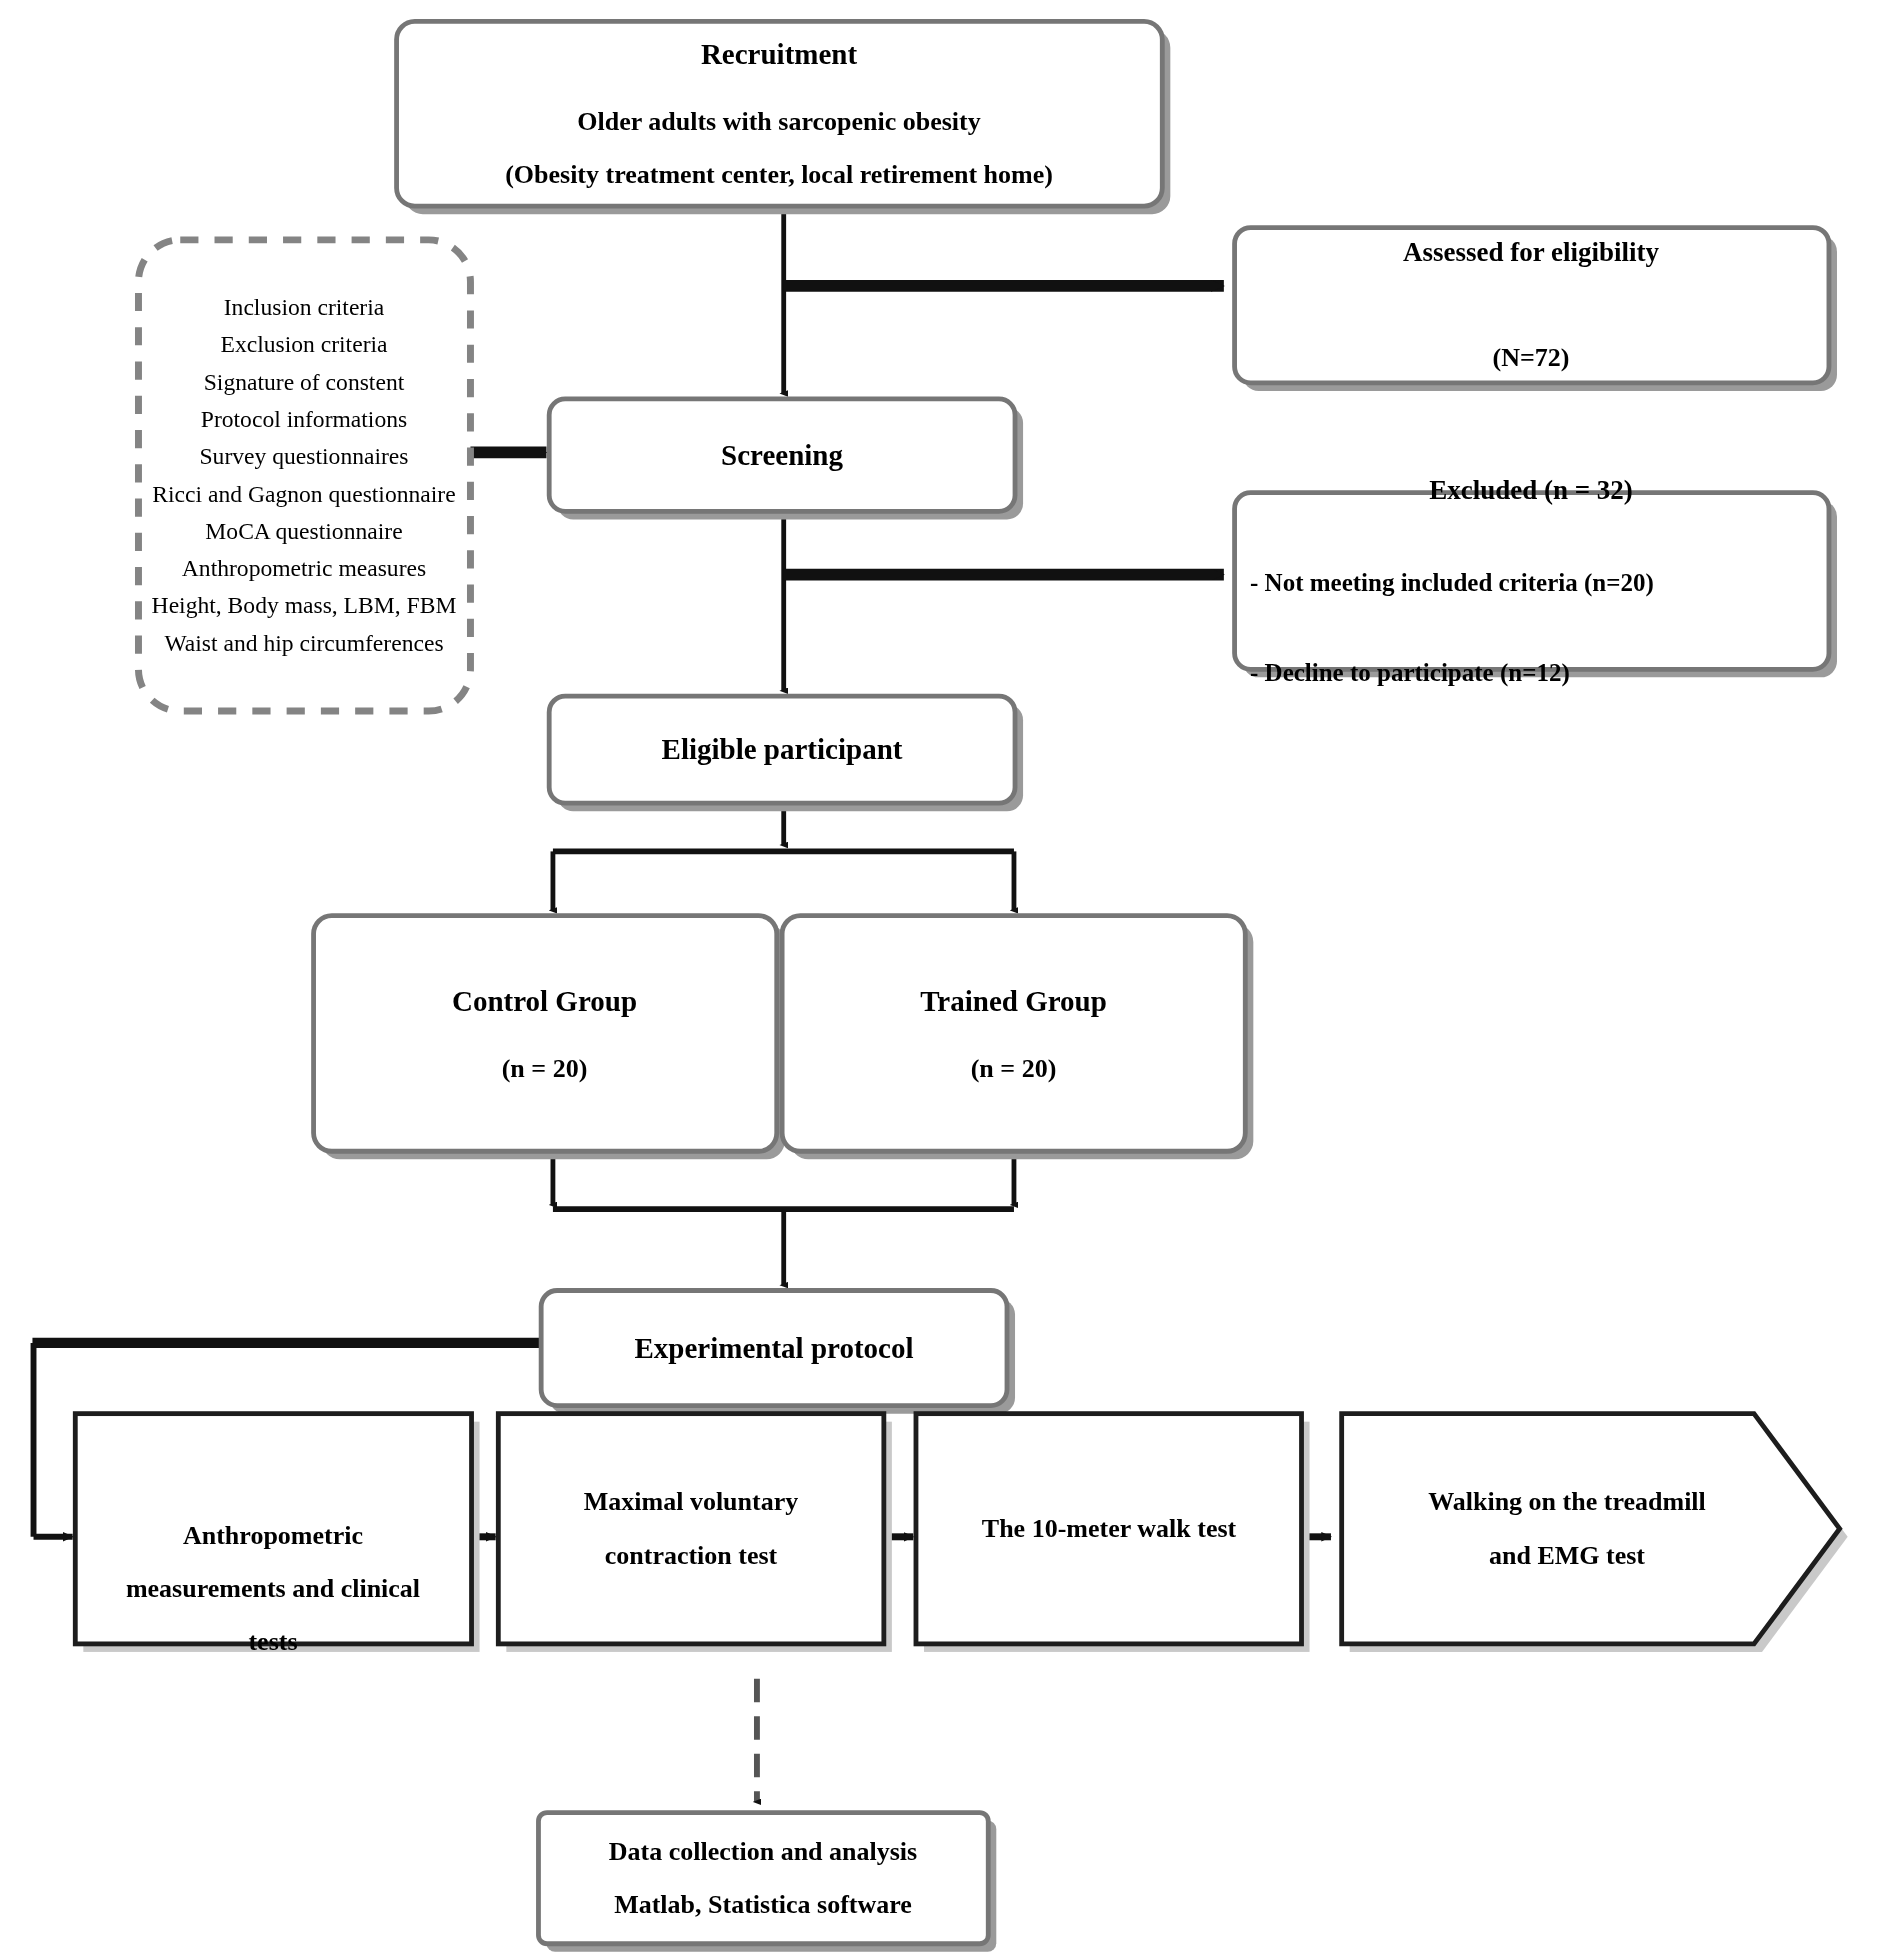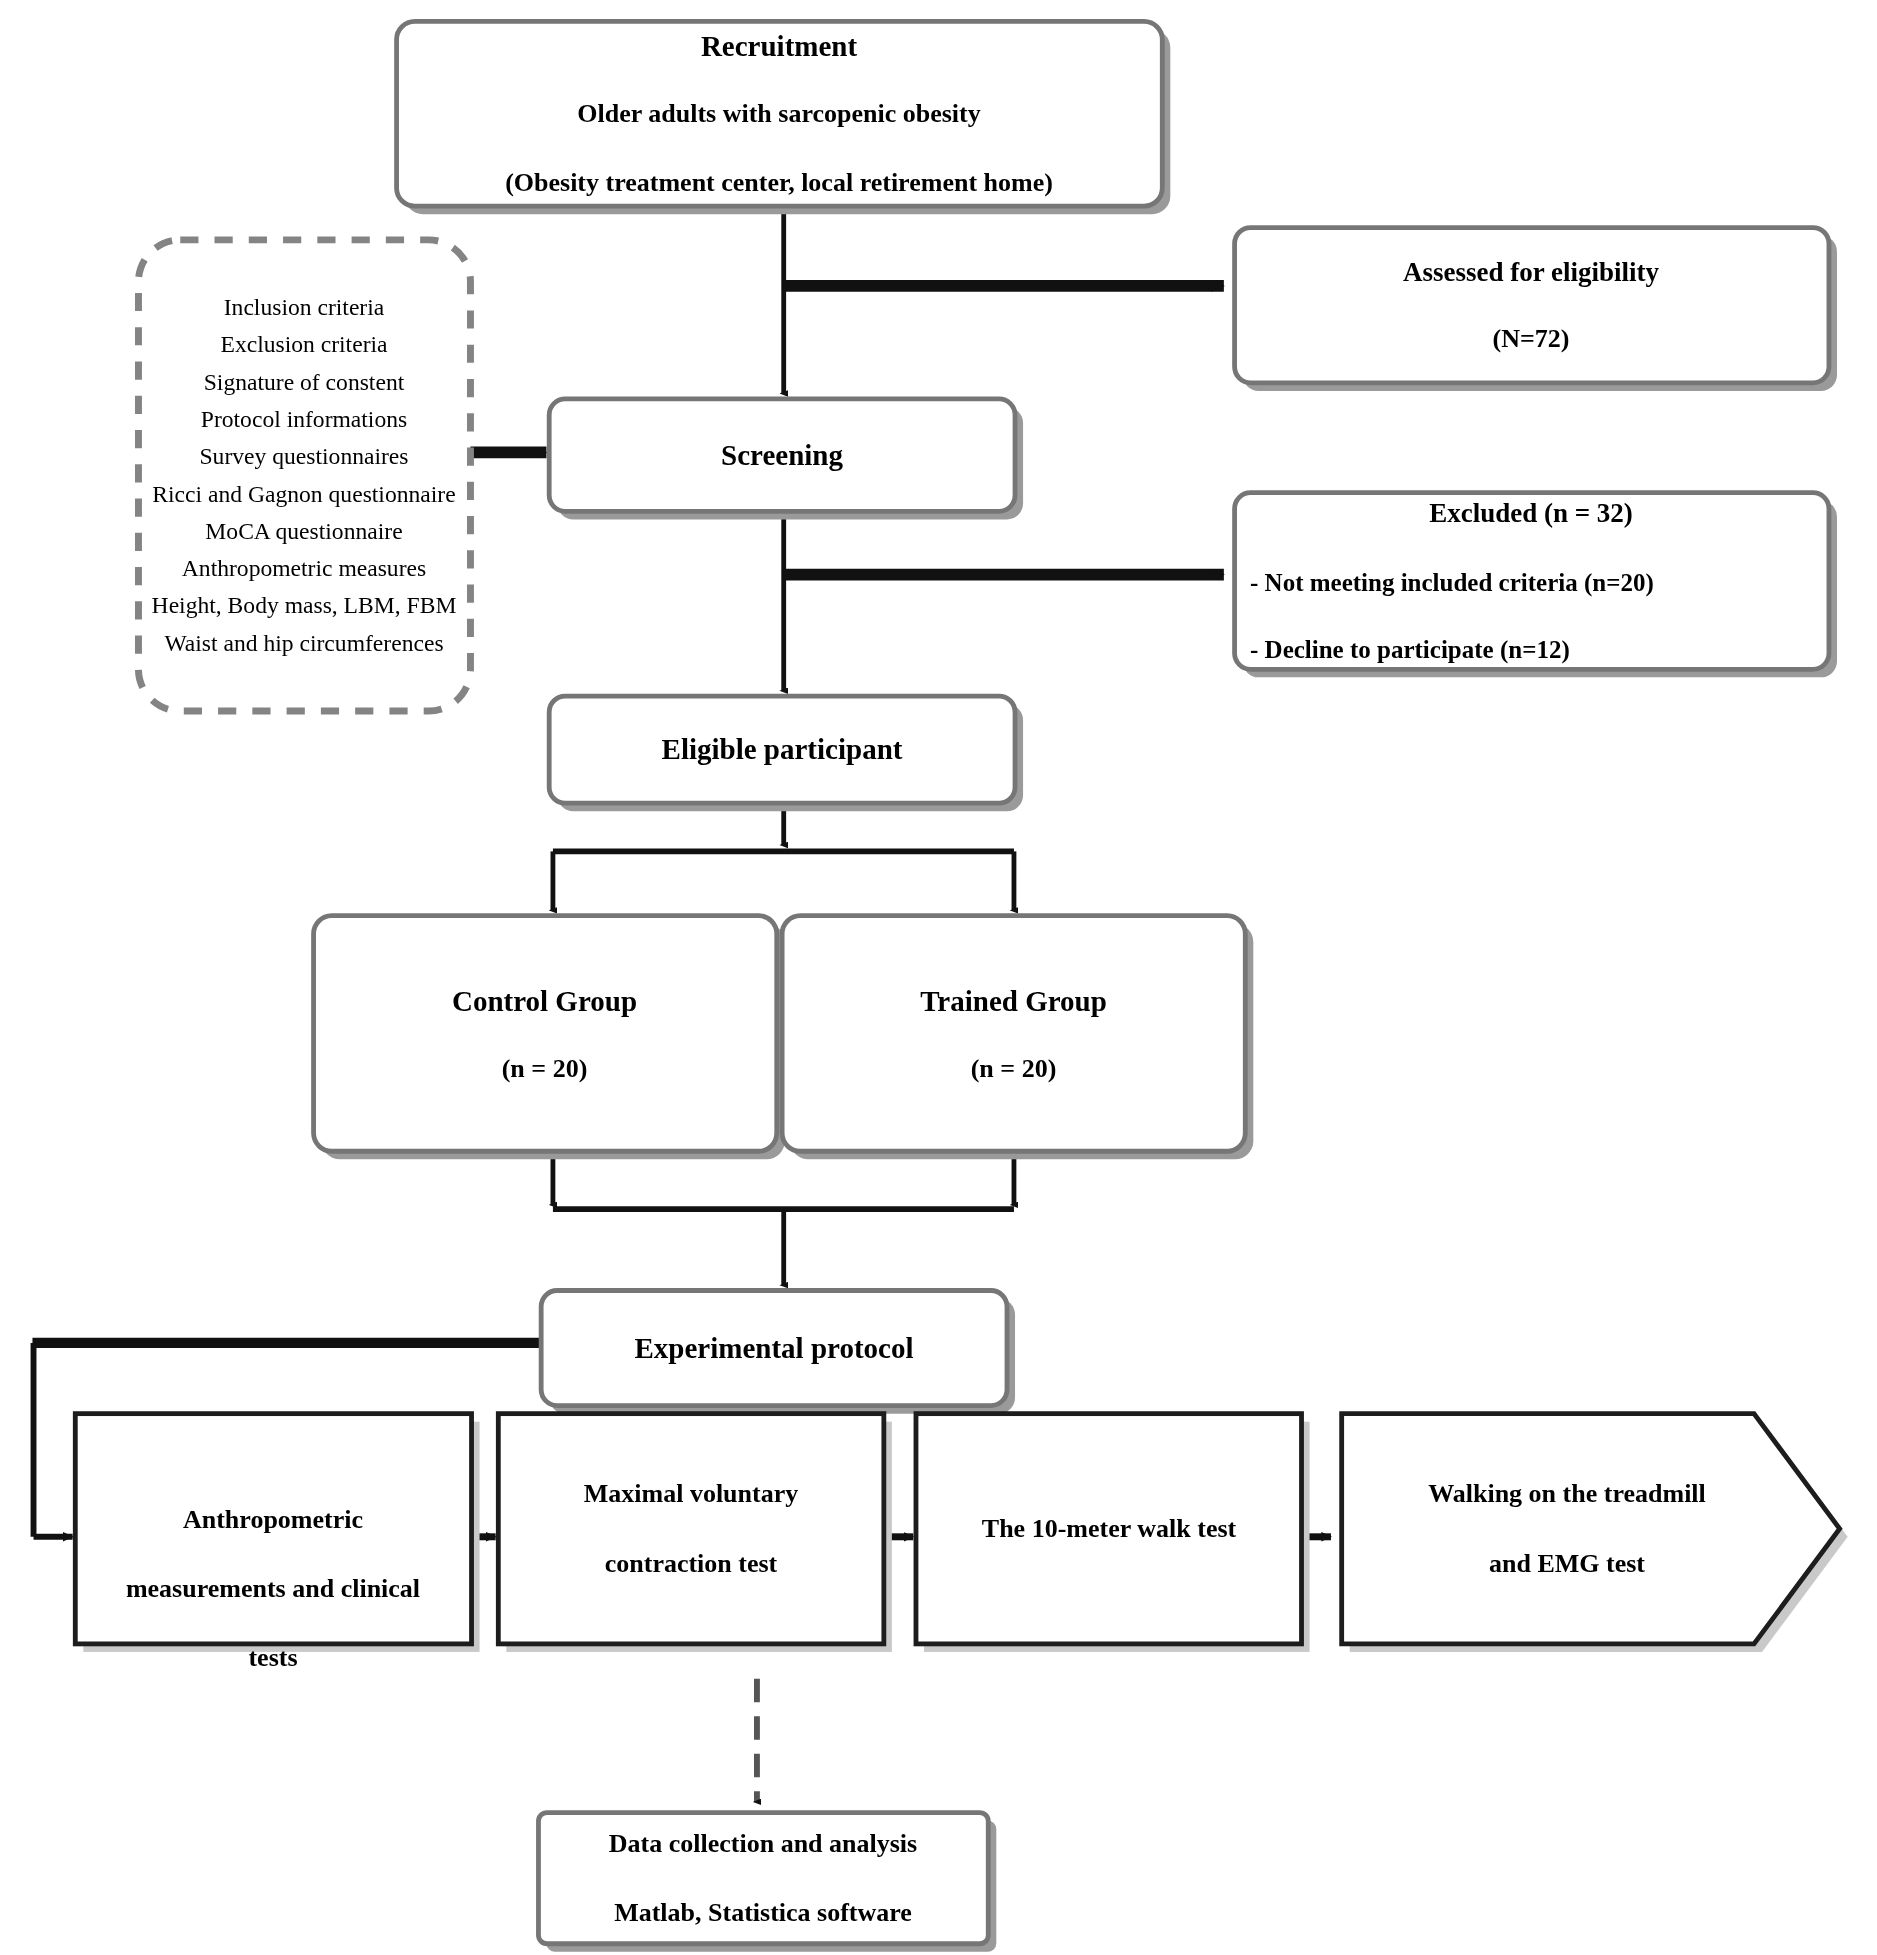--- a/index.html
+++ b/index.html
@@ -32,23 +32,23 @@
     text-align: center;
     color: #000000;
     font-weight: bold;
     line-height: 1.55;
     pointer-events: none;
     box-sizing: border-box;
     padding: 0 3px;
   }
   .node-text .ln { display: block; white-space: nowrap; }
   .node-text .ln.gap-lg { margin-top: 25px; }
-  .node-text .ln.gap-md { margin-top: 29px; }
+  .node-text .ln.gap-md { margin-top: 13px; }
   .t-54 { font-size: 29px; }
-  .t-50 { font-size: 27px; }
+  .t-50 { font-size: 27px; gap: 39px; }
   .t-48 { font-size: 26px; }
   .t-46 { font-size: 25px; }
   .crit-list {
     position: absolute;
     display: flex;
     flex-direction: column;
     align-items: center;
     justify-content: center;
     text-align: center;
     font-size: 23.6px;

